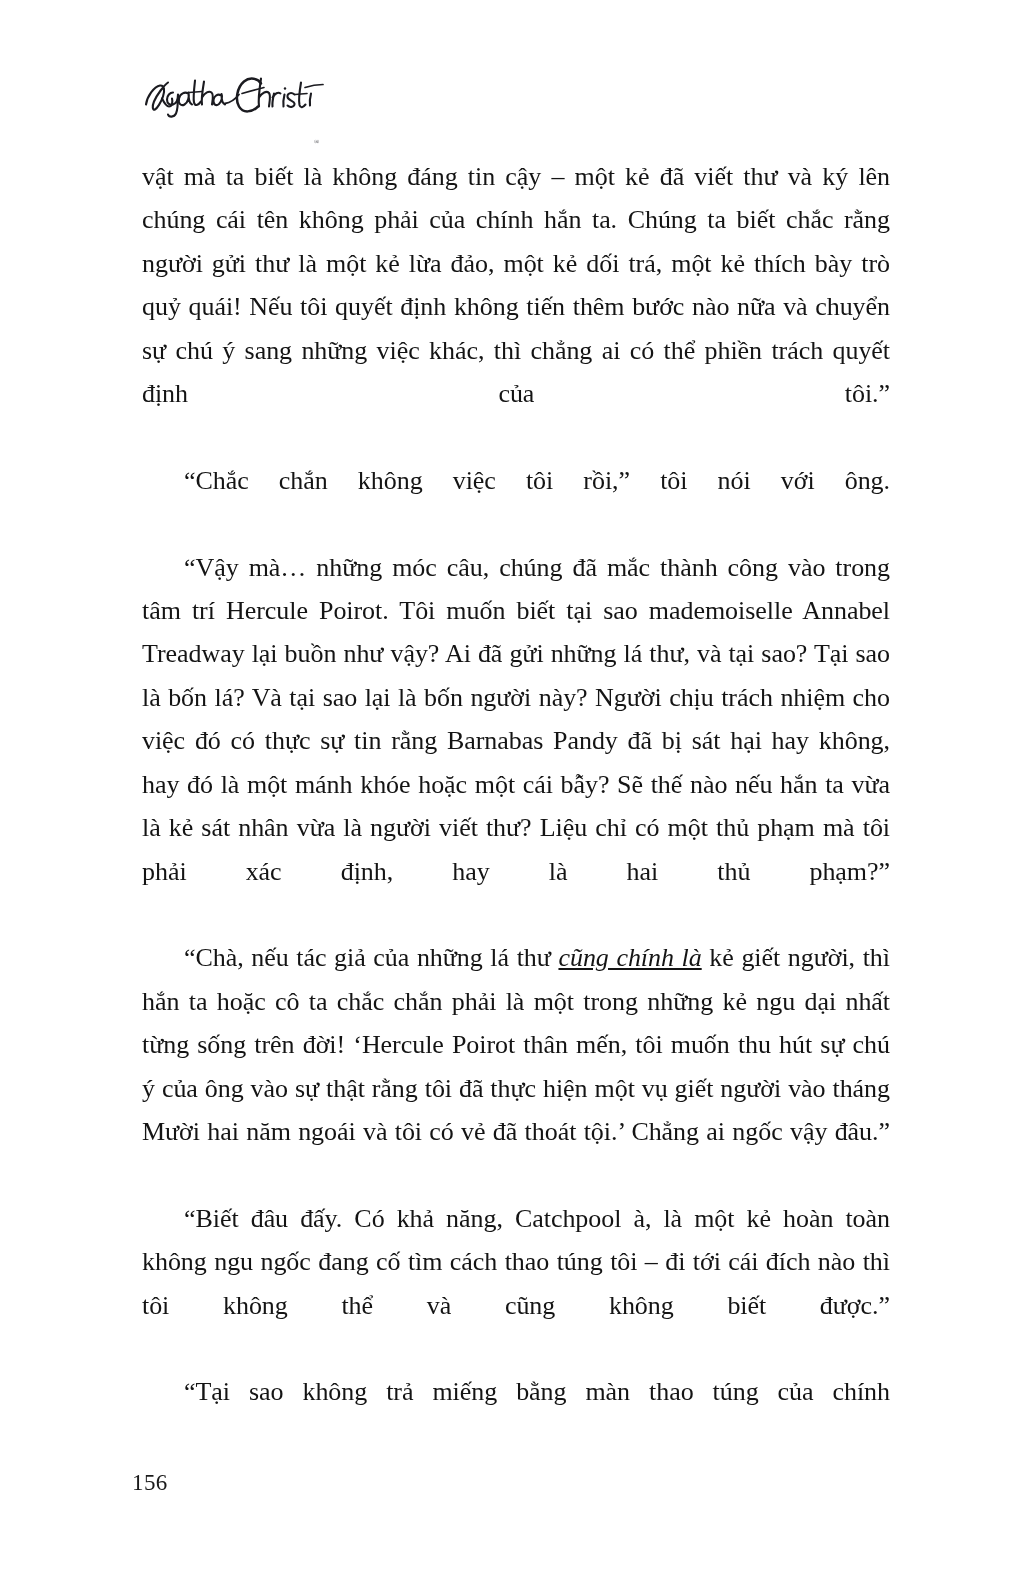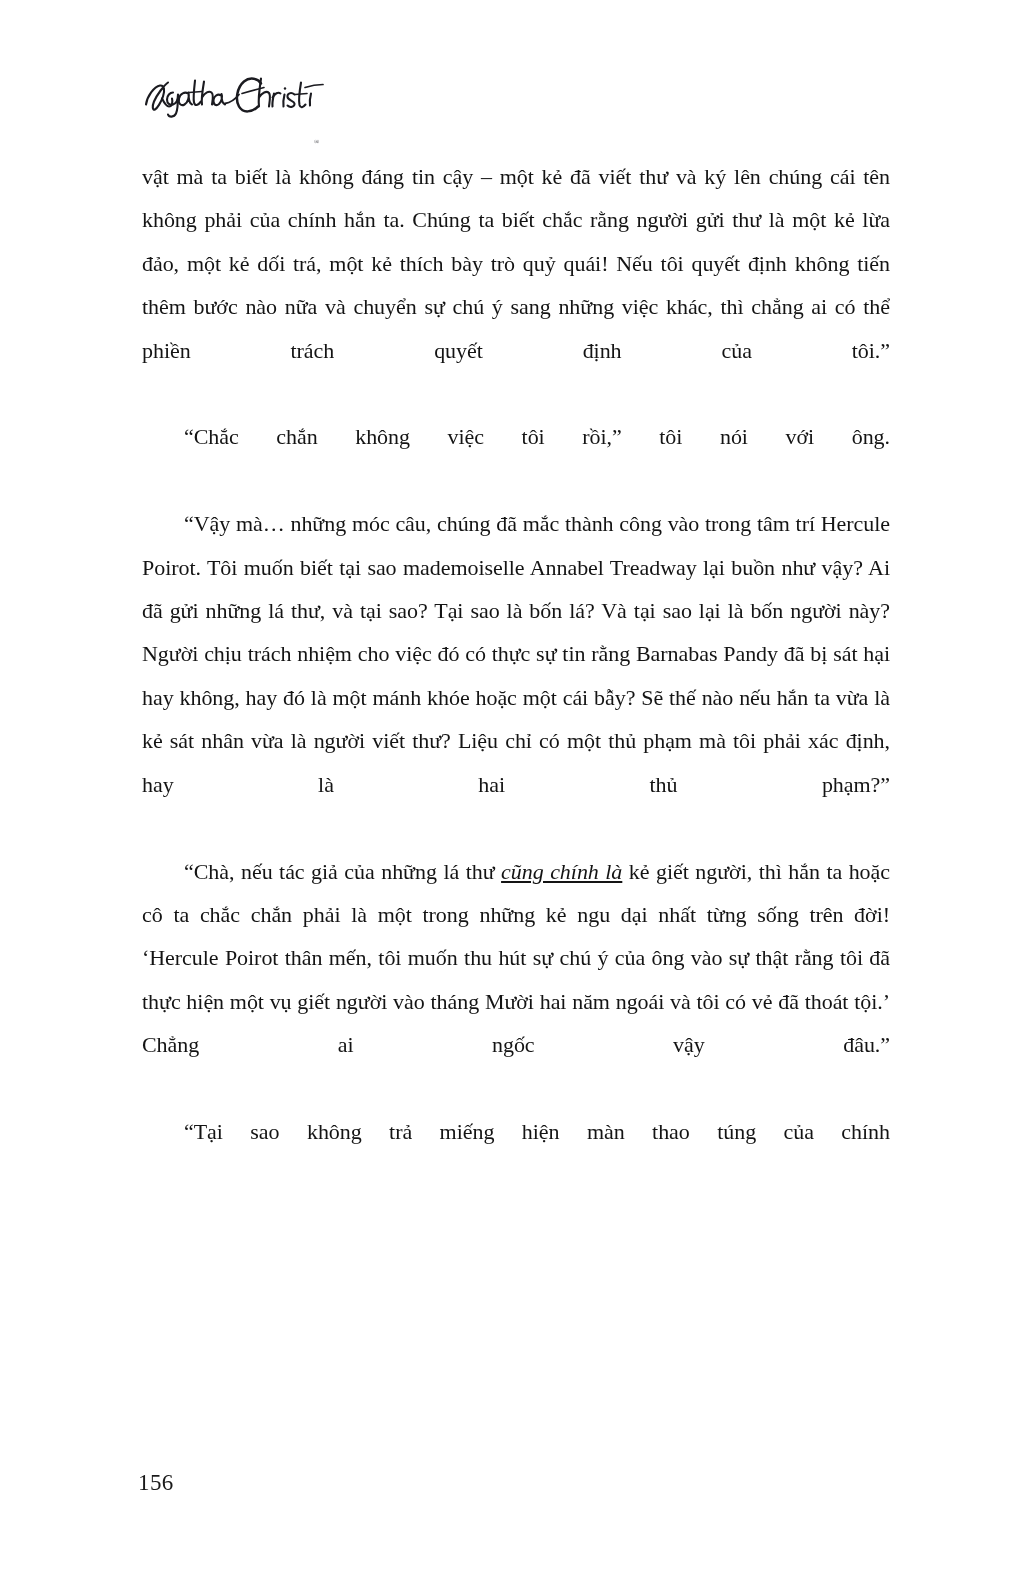--- a/index.html
+++ b/index.html
@@ -52,21 +52,21 @@
   
   .textblock {
     position: absolute;
     left: 142px;
     top: 155px;
     width: 748px;
   }
 
   .para {
     margin: 0;
-    font-size: 22px;
+    font-size: 26px;
     line-height: 43.4px;
     text-align: justify;
     text-justify: inter-word;
     letter-spacing: -0.05px;
     word-spacing: 0.2px;
     hyphens: none;
     -webkit-hyphens: none;
   }
   .para.indent {
     text-indent: 42px;
@@ -79,21 +79,21 @@
   }
 
   .ital {
     font-style: italic;
     text-decoration: underline;
   }
 
   
   .folio {
     position: absolute;
-    left: 138px;
+    left: 132px;
     top: 1471px;
     font-size: 23px;
     line-height: 1;
     color: #1a1a1a;
     letter-spacing: 0.4px;
     font-family: "Liberation Serif", "DejaVu Serif", serif;
   }
 </style>
 </head>
 <body>
@@ -154,22 +154,25 @@
     </p>
 
     <p class="para indent">
       <span>“Vậy mà… những móc câu, chúng đã mắc thành công vào trong tâm trí Hercule Poirot. Tôi muốn biết tại sao mademoiselle Annabel Treadway lại buồn như vậy? Ai đã gửi những lá thư, và tại sao? Tại sao là bốn lá? Và tại sao lại là bốn người này? Người chịu trách nhiệm cho việc đó có thực sự tin rằng Barnabas Pandy đã bị sát hại hay không, hay đó là một mánh khóe hoặc một cái bẫy? Sẽ thế nào nếu hắn ta vừa là kẻ sát nhân vừa là người viết thư? Liệu chỉ có một thủ phạm mà tôi phải xác định, hay là hai thủ phạm?”</span>
     </p>
 
     <p class="para indent">
       <span>“Chà, nếu tác giả của những lá thư </span><span class="ital">cũng chính là</span><span> kẻ giết người, thì hắn ta hoặc cô ta chắc chắn phải là một trong những kẻ ngu dại nhất từng sống trên đời! ‘Hercule Poirot thân mến, tôi muốn thu hút sự chú ý của ông vào sự thật rằng tôi đã thực hiện một vụ giết người vào tháng Mười hai năm ngoái và tôi có vẻ đã thoát tội.’ Chẳng ai ngốc vậy đâu.”</span>
     </p>
 
+    <p class="para indent">
+      <span>“Biết đâu đấy. Có khả năng, Catchpool à, là một kẻ hoàn toàn không ngu ngốc đang cố tìm cách thao túng tôi – đi tới cái đích nào thì tôi không thể và cũng không biết được.”</span>
+    </p>
 
     <p class="para indent">
-      <span>“Tại sao không trả miếng hiện màn thao túng của chính</span>
+      <span>“Tại sao không trả miếng bằng màn thao túng của chính</span>
     </p>
 
   </div>
 
   <div class="folio">156</div>
 
 </div>
 
 </body></html>

